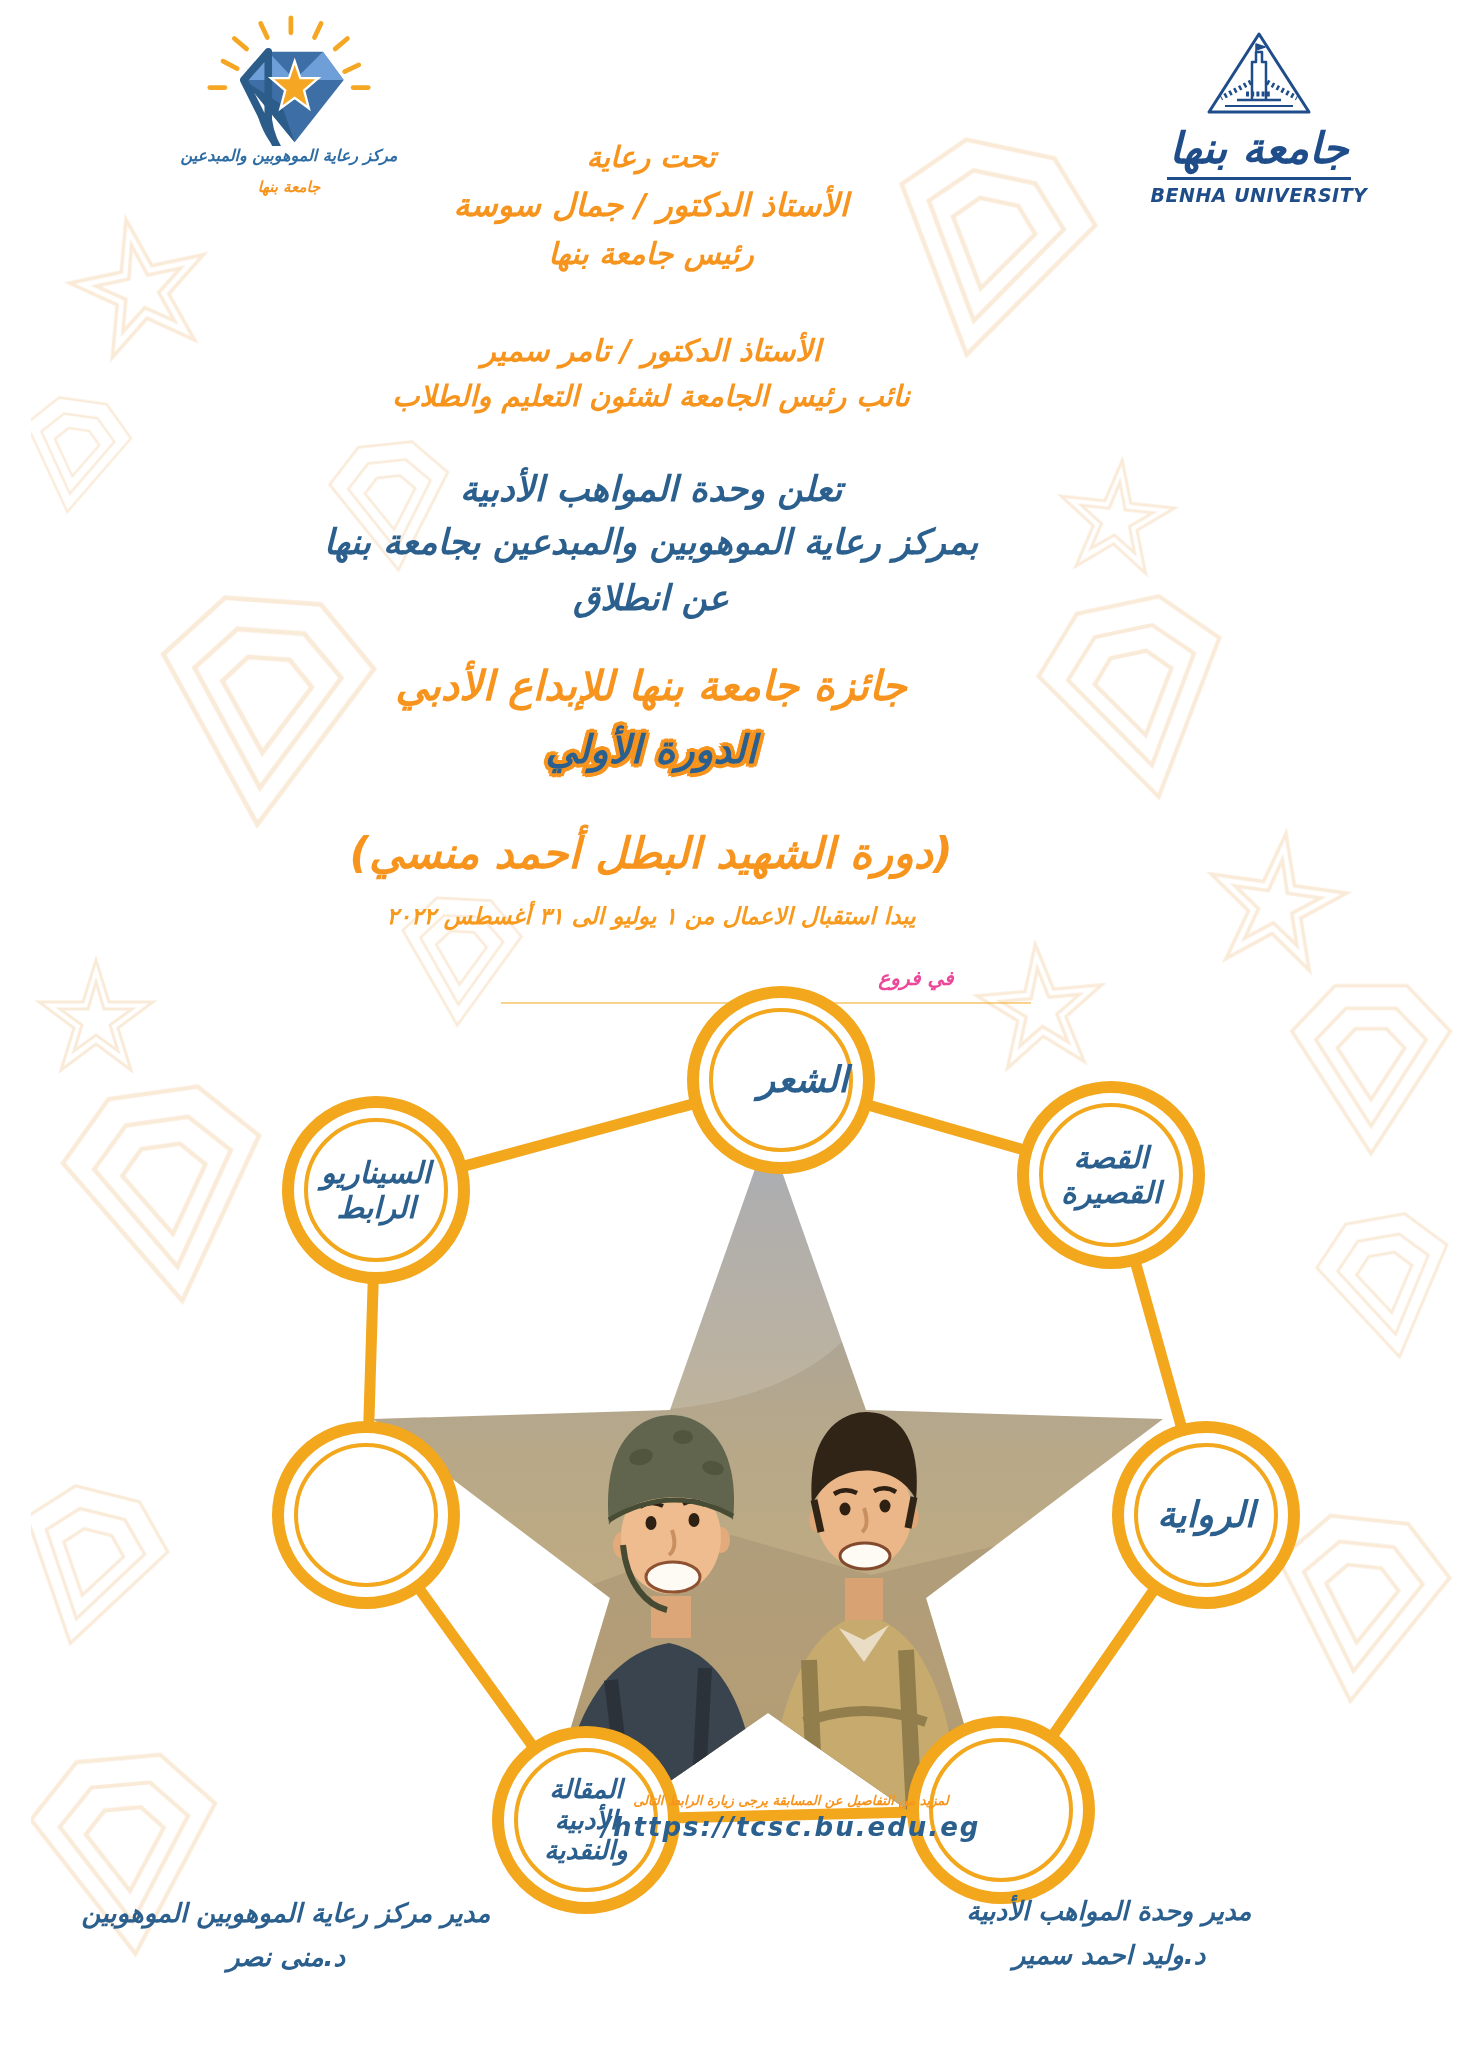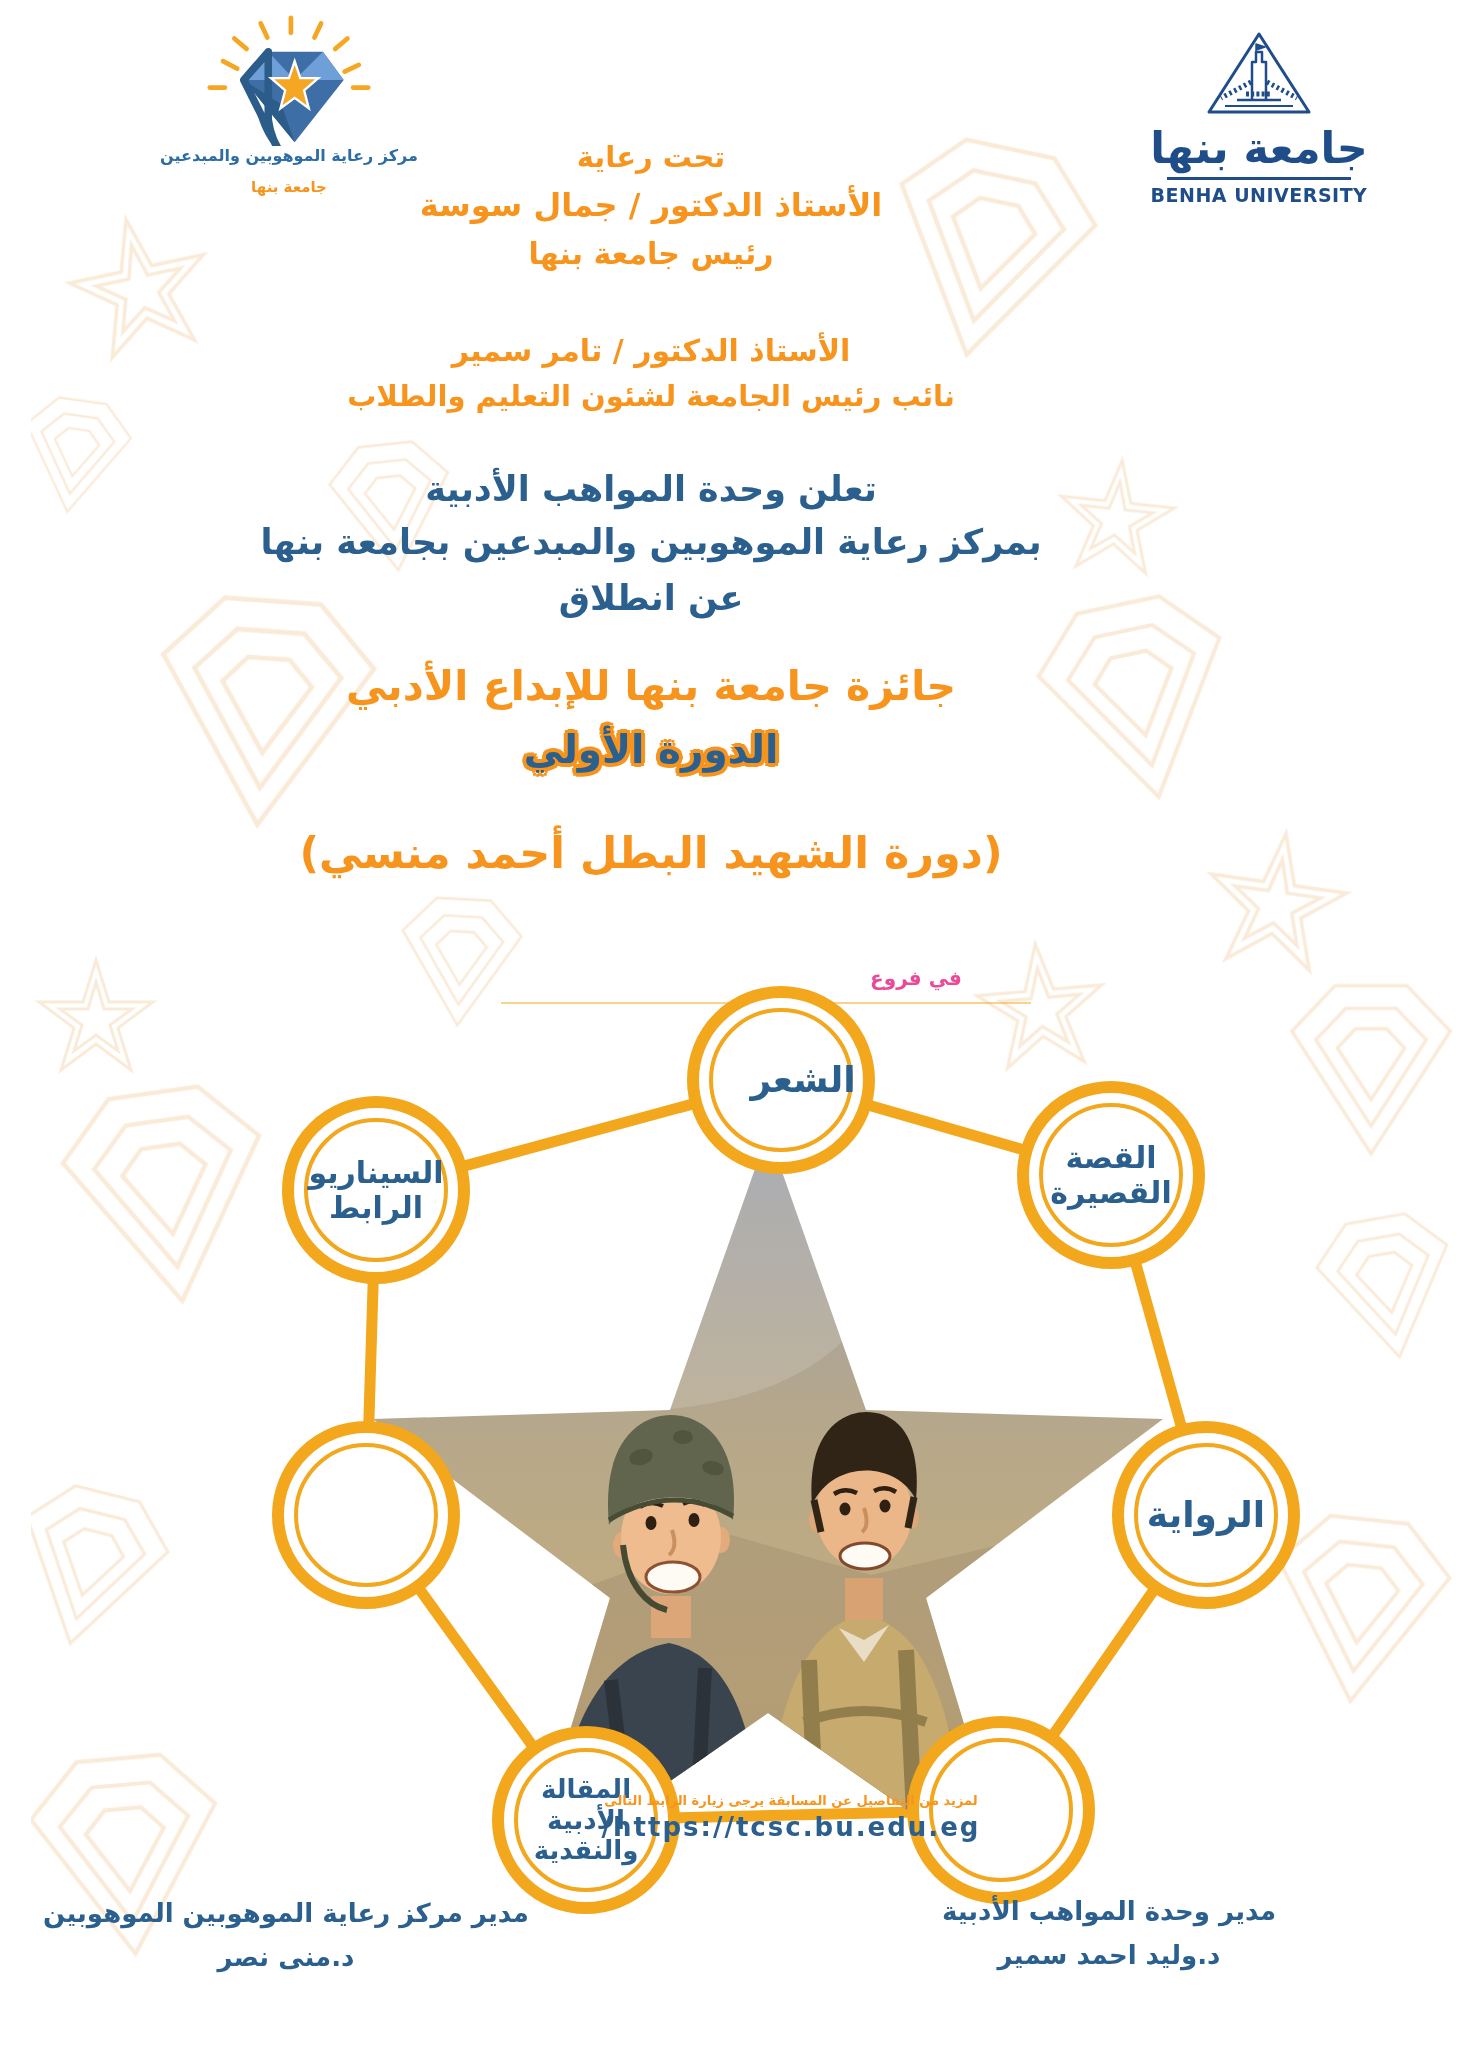--- a/index.html
+++ b/index.html
@@ -1,18 +1,18 @@
 <!DOCTYPE html>
 <html lang="ar" dir="rtl"><head>
 <meta charset="utf-8">
 <style>
   html,body{margin:0;padding:0;background:#fff;}
   .poster{
     position:relative;width:1436px;height:2048px;overflow:hidden;background:#fff;
-    font-family:"DejaVu Sans",sans-serif;direction:rtl;
+    font-family:"DejaVu Sans",sans-serif;direction:rtl;font-style:italic;
   }
   .abs{position:absolute;}
   svg{display:block;}
   
   .wm-layer{left:0;top:0;z-index:0;}
   .diagram{left:140px;top:960px;z-index:1;}
   .txt,.logo,.branch-label,.thinline{z-index:2;}
   
   .left-logo{left:108px;top:14px;width:300px;text-align:center;}
   .left-logo .gem-wrap{width:190px;margin:0 auto;}
@@ -152,20 +152,21 @@
   <div class="t t-vice-name orange txt">الأستاذ الدكتور / تامر سمير</div>
   <div class="t t-vice-title orange txt">نائب رئيس الجامعة لشئون التعليم والطلاب</div>
 
   <div class="t t-ann1 blue txt">تعلن وحدة المواهب الأدبية</div>
   <div class="t t-ann2 blue txt">بمركز رعاية الموهوبين والمبدعين بجامعة بنها</div>
   <div class="t t-ann3 blue txt">عن انطلاق</div>
 
   <div class="t t-award orange txt">جائزة جامعة بنها للإبداع الأدبي</div>
   <div class="t t-edition txt">الدورة الأولي</div>
   <div class="t t-session orange txt">(دورة الشهيد البطل أحمد منسي)</div>
+  <div class="t t-dates txt">يبدا استقبال الاعمال من ١ يوليو الى ٣١ أغسطس ٢٠٢٢</div>
   <div class="t-infroups txt">في فروع</div>
 
   <svg class="abs diagram" width="1160" height="975" viewBox="0 0 1160 975">
     <defs>
       <linearGradient id="sky" x1="0" y1="0" x2="0" y2="1">
         <stop offset="0" stop-color="#96A0B3"></stop>
         <stop offset="0.42" stop-color="#B5A98F"></stop>
         <stop offset="0.75" stop-color="#C3AE81"></stop>
         <stop offset="1" stop-color="#8F7D5C"></stop>
       </linearGradient>

